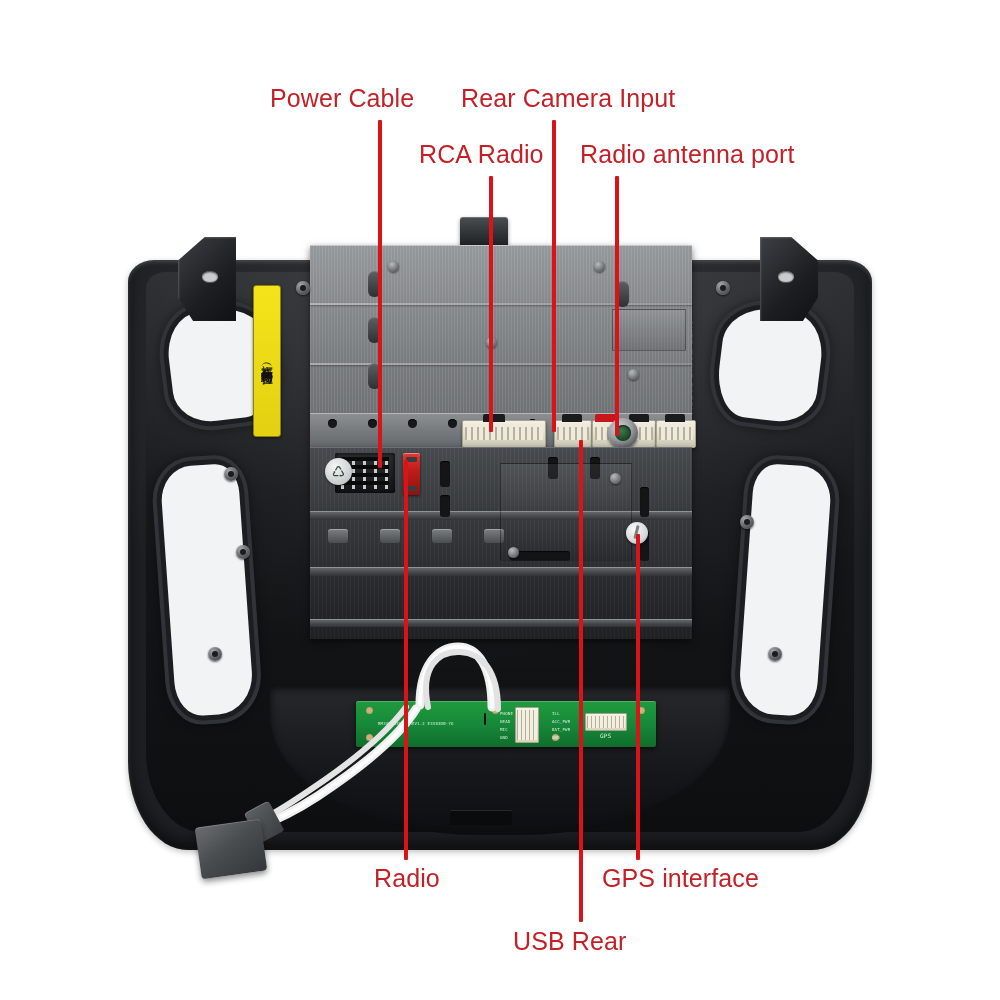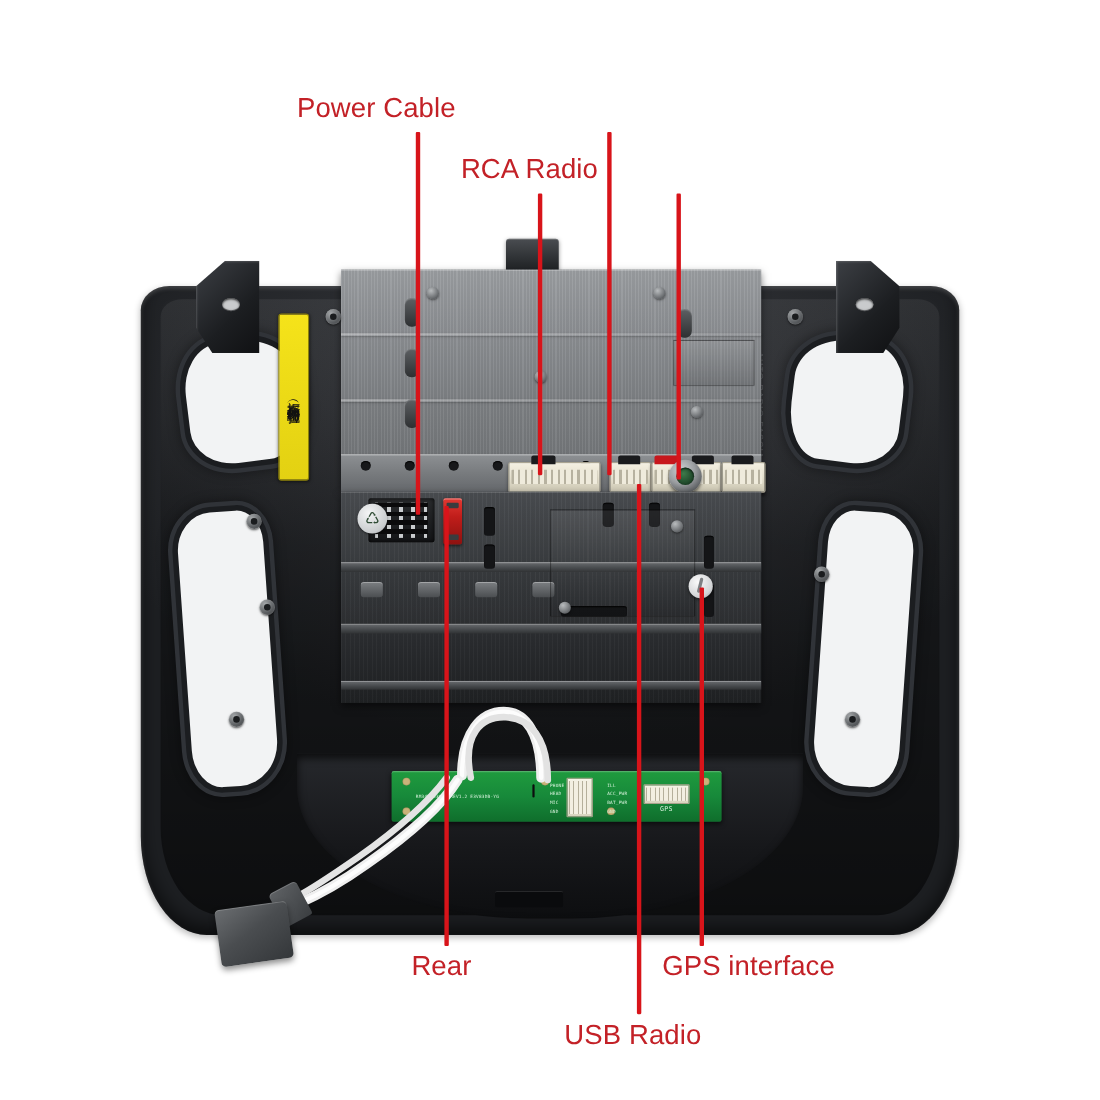--- a/index.html
+++ b/index.html
@@ -462,18 +462,20 @@
 
   <div class="leader" style="left:378px;top:120px;height:348px;"></div>
   <div class="leader" style="left:552px;top:120px;height:312px;"></div>
   <div class="leader" style="left:489px;top:176px;height:256px;"></div>
   <div class="leader" style="left:615px;top:176px;height:260px;"></div>
   <div class="leader" style="left:404px;top:460px;height:400px;"></div>
   <div class="leader" style="left:636px;top:534px;height:326px;"></div>
   <div class="leader" style="left:579px;top:440px;height:482px;"></div>
 
   <div class="ann-label" style="left:270px;top:86px;">Power Cable</div>
+  <div class="ann-label" style="left:461px;top:86px;">Rear Camera Input</div>
   <div class="ann-label" style="left:419px;top:142px;">RCA Radio</div>
-  <div class="ann-label" style="left:374px;top:866px;">Rear</div>
+  <div class="ann-label" style="left:580px;top:142px;">Radio antenna port</div>
+  <div class="ann-label" style="left:374px;top:866px;">Radio</div>
   <div class="ann-label" style="left:602px;top:866px;">GPS interface</div>
-  <div class="ann-label" style="left:513px;top:929px;">USB Radio</div>
+  <div class="ann-label" style="left:513px;top:929px;">USB Rear</div>
 
 </div>
 
 </body></html>

